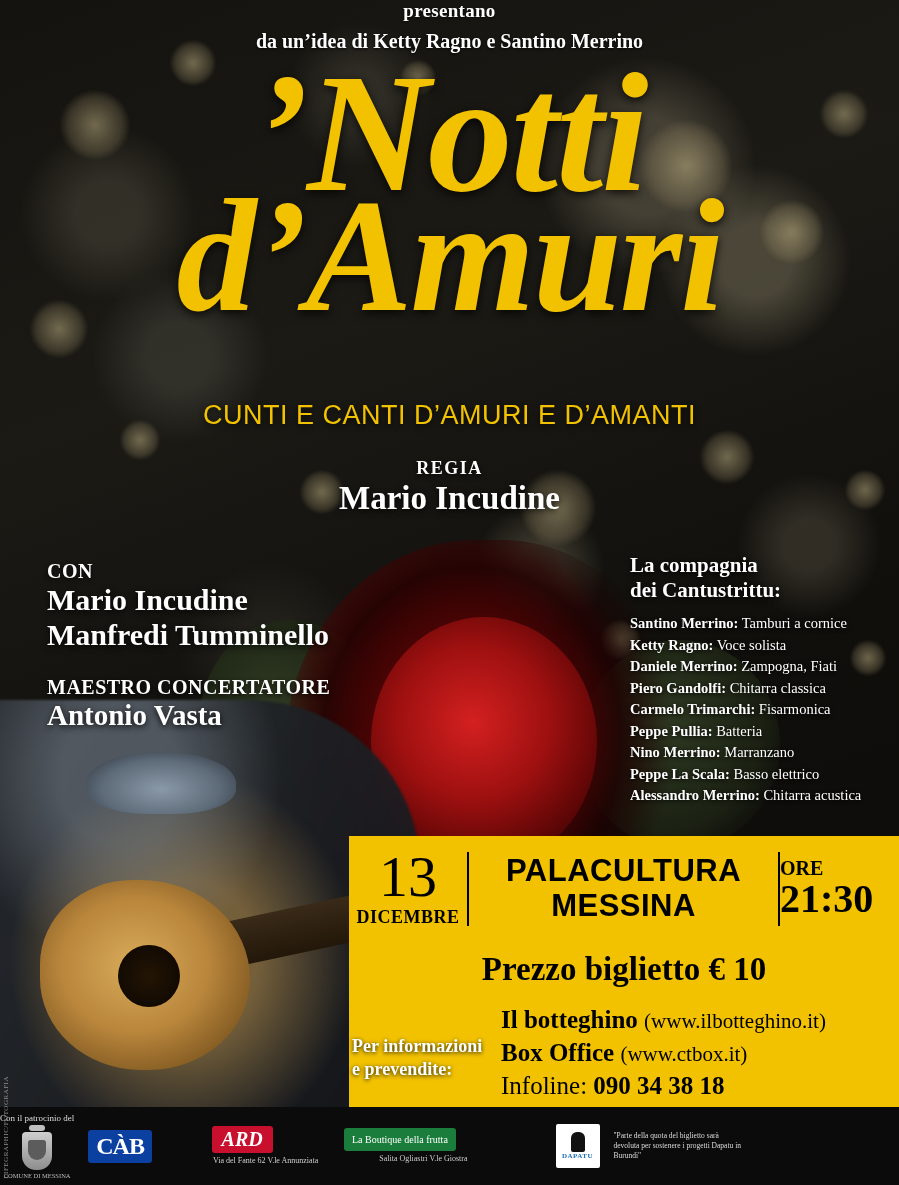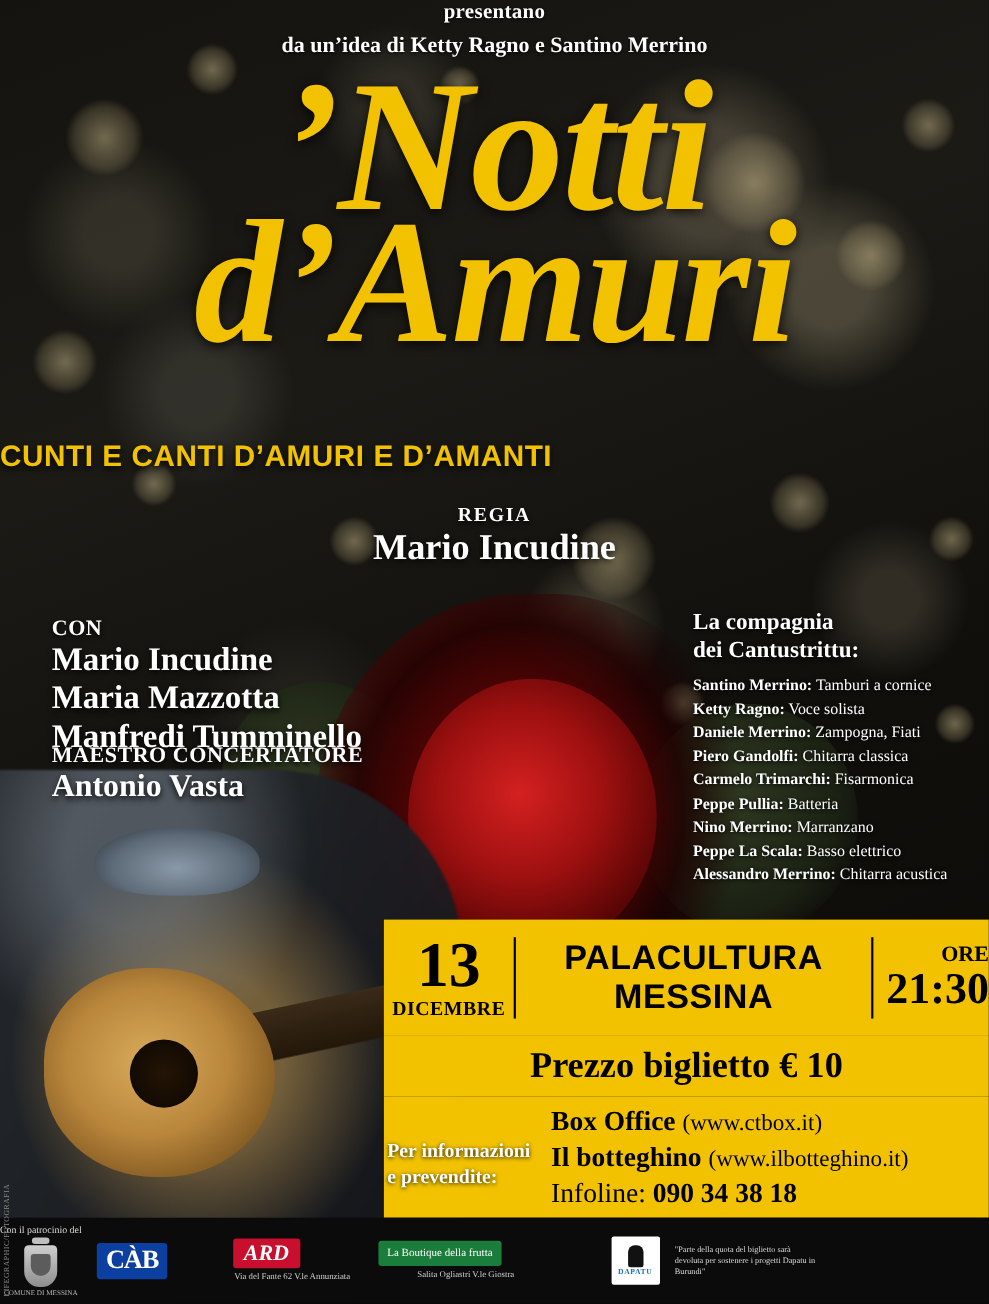--- a/index.html
+++ b/index.html
@@ -103,23 +103,23 @@
     color:#f2c200;
     font-family:"Liberation Serif", serif;
     font-style:italic;
     font-weight:bold;
     line-height:0.86;
     text-shadow: 0 3px 10px rgba(0,0,0,0.8);
   }
   .title-1 { font-size:170px; letter-spacing:-2px; }
   .title-2 { font-size:160px; letter-spacing:-2px; margin-top:-18px; }
   .subtitle {
-    top:400px; left:0; width:100%; text-align:left;
+    top:400px; left:0; width:100%; text-align:center;
     color:#f2c200; font-family:"Liberation Sans", sans-serif;
-    font-weight:bold; font-size:27px; letter-spacing:0.5px;
+    font-weight:normal; font-size:27px; letter-spacing:0.5px;
     text-shadow: 0 2px 6px rgba(0,0,0,0.8);
   }
   .regia-label {
     top:458px; left:0; width:100%; text-align:center;
     font-weight:bold; font-size:18px; letter-spacing:1.5px;
     text-shadow:0 2px 5px rgba(0,0,0,0.85);
   }
   .regia-name {
     top:480px; left:0; width:100%; text-align:center;
     font-weight:bold; font-size:33px;
@@ -138,25 +138,25 @@
   .comp-row { font-size:14.5px; line-height:1.48; text-shadow:0 1px 4px rgba(0,0,0,0.95); }
   .comp-row b { font-weight:bold; }
 
   
   .band {
     position:absolute; left:349px; top:836px; width:550px; height:105px;
     background:#f2c200;
   }
   .band-inner { display:flex; align-items:center; height:100%; color:#000; }
   .band-date { width:118px; text-align:center; }
-  .band-day { font-weight:bold; font-size:58px; line-height:0.95; }
+  .band-day { font-weight:normal; font-size:58px; line-height:0.95; }
   .band-month { font-weight:bold; font-size:18px; letter-spacing:0.5px; margin-top:2px; }
   .band-sep { width:2px; height:74px; background:#000; }
   .band-place { flex:1; text-align:center; font-family:"Liberation Sans", sans-serif; font-weight:bold; font-size:31px; line-height:1.1; letter-spacing:0.5px;}
-  .band-time { width:105px; text-align:right; }
+  .band-time { width:119px; text-align:left; }
   .band-ore { font-weight:bold; font-size:20px; line-height:1; }
   .band-hour { font-weight:bold; font-size:40px; line-height:1.05; }
 
   .band2 {
     position:absolute; left:349px; top:941px; width:550px; height:56px;
     background:#f2c200; color:#000;
     display:flex; align-items:center; justify-content:center;
   }
   .band2 span { font-weight:bold; font-size:33px; }
 
@@ -248,21 +248,20 @@
   </div>
 
   <div class="txt subtitle">CUNTI E CANTI D’AMURI E D’AMANTI</div>
 
   <div class="txt regia-label">REGIA</div>
   <div class="txt regia-name">Mario Incudine</div>
 
   <div class="txt con-block">
     <div class="con-label">CON</div>
     <div class="con-name">Mario Incudine</div>
-    <div class="con-name">Maria Mazzotta</div>
     <div class="con-name">Manfredi Tumminello</div>
   </div>
 
   <div class="txt maestro-block">
     <div class="maestro-label">MAESTRO CONCERTATORE</div>
     <div class="maestro-name">Antonio Vasta</div>
   </div>
 
   <div class="txt compagnia">
     <div class="compagnia-title">
@@ -299,22 +298,22 @@
         <div class="band-hour">21:30</div>
       </div>
     </div>
   </div>
 
   <div class="band2">
     <span>Prezzo biglietto € 10</span>
   </div>
 
   <div class="band3">
+    <div><b>Il botteghino</b> <span class="small">(www.ilbotteghino.it)</span></div>
     <div><b>Box Office</b> <span class="small">(www.ctbox.it)</span></div>
-    <div><b>Il botteghino</b> <span class="small">(www.ilbotteghino.it)</span></div>
     <div><span>Infoline:</span> <b>090 34 38 18</b></div>
   </div>
 
   <div class="info-left">
     <div>Per informazioni</div>
     <div>e prevendite:</div>
   </div>
 
   <div class="footer">
     <div class="logo-box">

